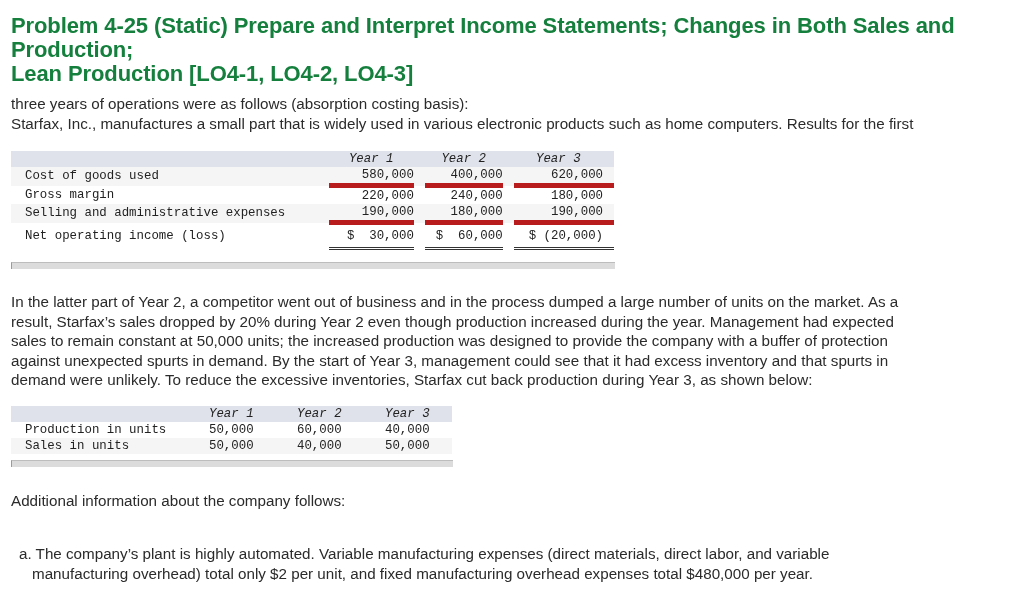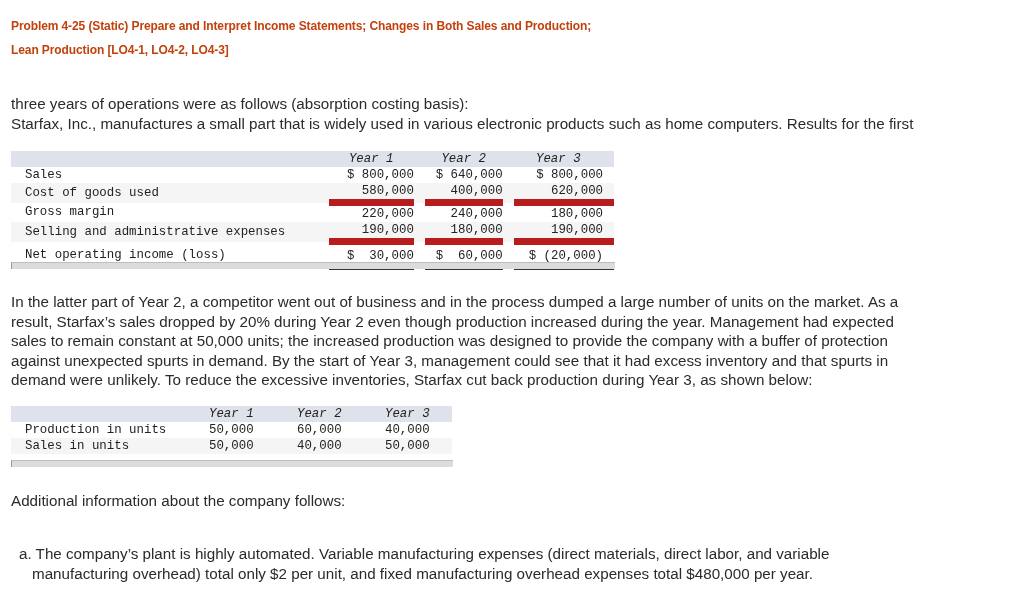--- a/index.html
+++ b/index.html
@@ -1,26 +1,26 @@
 <!DOCTYPE html>
 <html><head>
   <meta charset="utf-8">
   <style>
     html, body { margin: 0; padding: 0; background: #ffffff; }
     body { width: 1024px; height: 590px; overflow: hidden; position: relative; color: #2b2b2b; font-family: "Liberation Sans", sans-serif; }
-    .title { position: absolute; left: 11px; top: 14px; width: 1000px; font-weight: bold; font-size: 12px; line-height: 24px; color: #c2410c; letter-spacing: -0.1px; }
+    .title { position: absolute; left: 11px; top: 14px; width: 1000px; font-weight: bold; font-size: 22px; line-height: 24px; color: #15803d; letter-spacing: -0.1px; }
     .para { position: absolute; left: 11px; width: 990px; font-size: 15.2px; line-height: 19.5px; color: #2b2b2b; }
     .mono { font-family: "Liberation Mono", "DejaVu Sans Mono", monospace; font-size: 12.4px; color: #222; }
     table { border-collapse: collapse; }
     .tbl { position: absolute; }
     .tbl td { padding: 0; height: 16px; line-height: 16px; white-space: pre; }
     .hdr td { background: #dfe2ea; font-style: italic; }
     .alt td { background: #f5f5f5; }
     .num { text-align: right; }
-    .ul { border-bottom: 7px solid #b91c1c; }
+    .ul { border-bottom: 5px solid #b91c1c; }
     .dul { border-bottom: 3px double #333; }
     .gap { width: 12px; }
     .scrollbar { position: absolute; height: 6px; background: #dcdcdc; border-top: 1px solid #bdbdbd; border-left: 1px solid #9a9a9a; }
   </style>
 </head>
 <body>
 
 <div class="title">
   <div>Problem 4-25 (Static) Prepare and Interpret Income Statements; Changes in Both Sales and Production;</div>
   <div>Lean Production [LO4-1, LO4-2, LO4-3]</div>
@@ -42,29 +42,20 @@
       <col style="width:12px">
   </colgroup>
   <tbody>
       <tr class="hdr">
     <td></td>
     <td class="num" style="text-align:center">Year 1</td>
         <td></td>
     <td class="num" style="text-align:center">Year 2</td>
         <td></td>
     <td class="num" style="text-align:center">Year 3</td>
-        <td></td>
-  </tr>
-  <tr>
-    <td style="padding-left:14px">Sales</td>
-    <td class="num">$ 800,000</td>
-        <td></td>
-    <td class="num">$ 640,000</td>
-        <td></td>
-    <td class="num">$ 800,000</td>
         <td></td>
   </tr>
   <tr class="alt">
     <td style="padding-left:14px">Cost of goods used</td>
     <td class="num ul">580,000</td>
         <td></td>
     <td class="num ul">400,000</td>
         <td></td>
     <td class="num ul">620,000</td>
         <td class="ul"></td>

